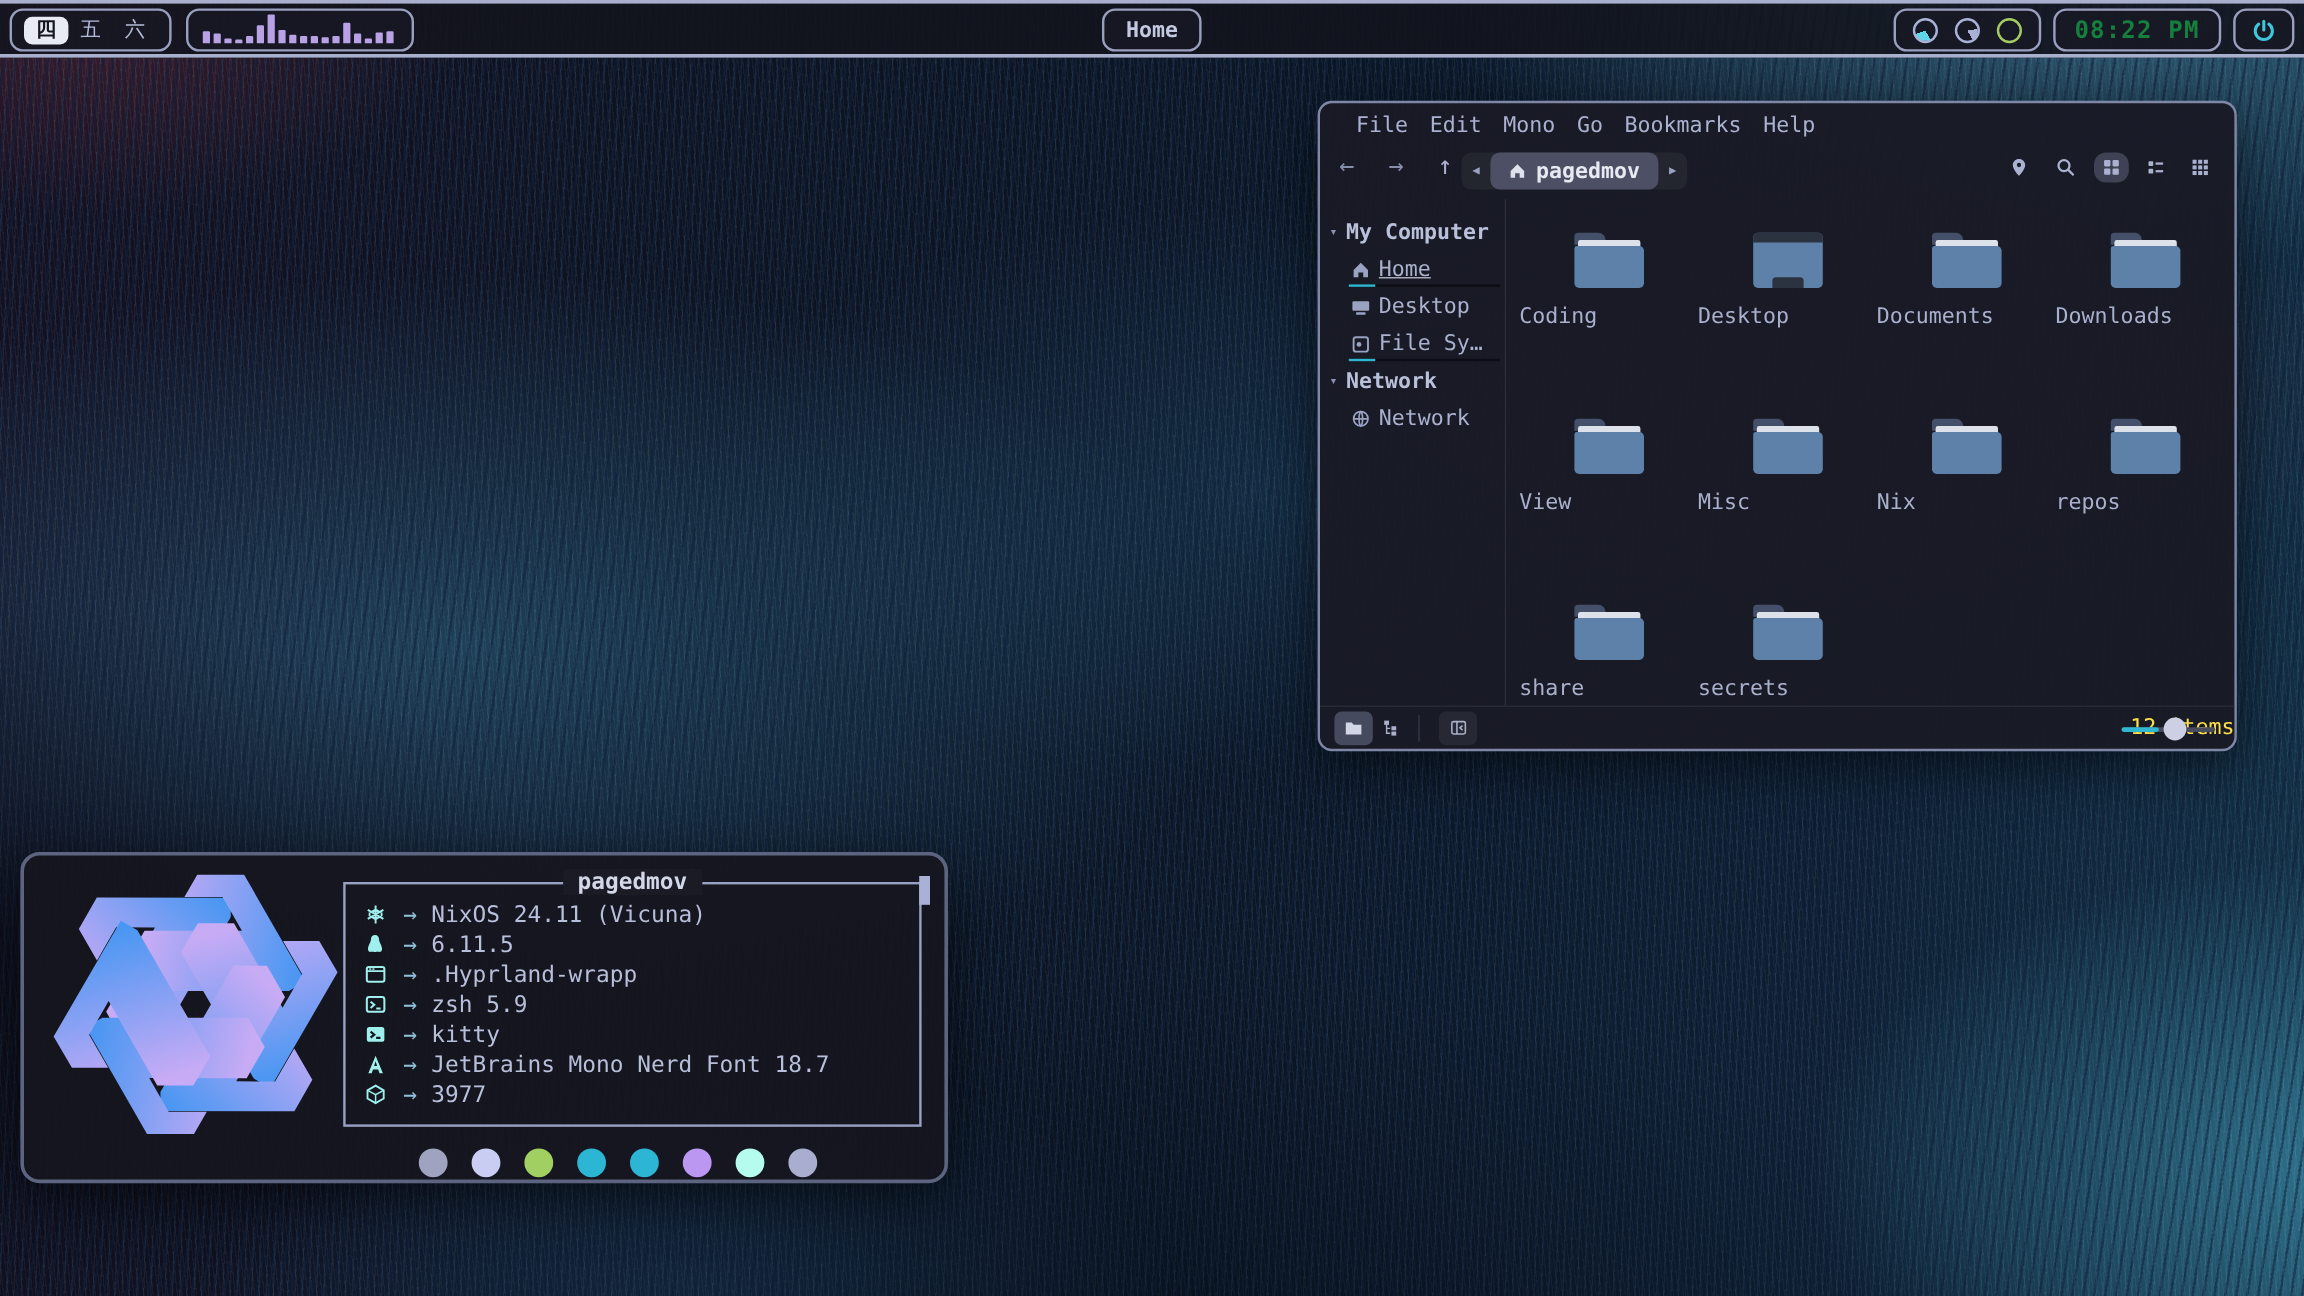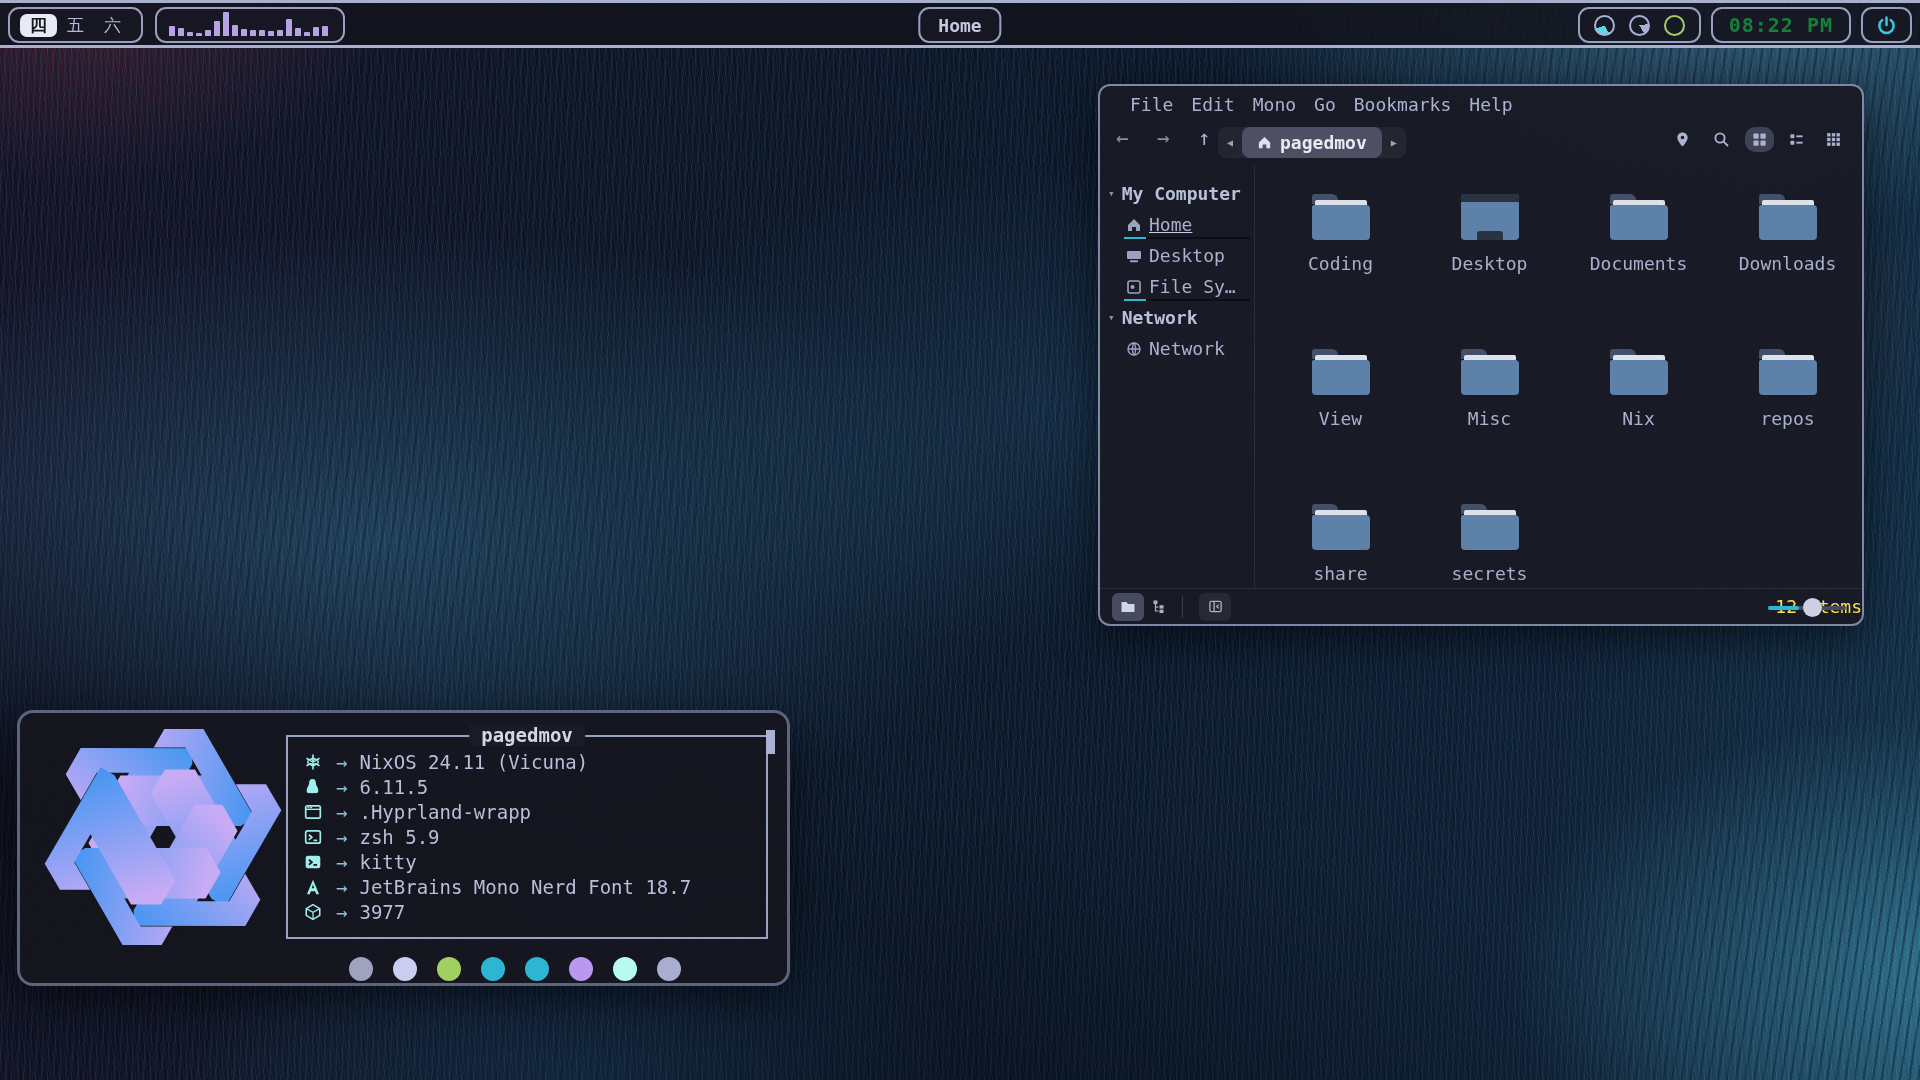--- a/index.html
+++ b/index.html
@@ -82,21 +82,21 @@
   .side-header .tri { color:#8a92b2; font-size:11px; }
   .side-item { position:relative; display:flex; align-items:center; gap:7px; color:#a9b1cc;
     padding:5px 0 5px 26px; cursor:default; }
   .side-item .icn { color:#9aa2c2; }
   .side-item.selected .lbl { text-decoration:underline; text-decoration-color:#c8cde2; }
   .side-item .indic { position:absolute; left:24px; right:4px; bottom:1px; height:2px; background:#0d0e15; }
   .side-item .indic::before { content:""; position:absolute; left:0; top:0; width:22px; height:2px;
     background:var(--accent); }
   .fm-grid { flex:1; display:grid; grid-template-columns:repeat(4,149px); grid-auto-rows:155px;
     padding:20px 0 0 11px; }
-  .fcell { text-align:center; padding-top:8px; cursor:default; }
+  .fcell { padding-top:8px; cursor:default; }
   .fcell .fname { display:block; margin-top:13px; font-size:18px; color:#a9b0cc; }
   .folder-icon { position:relative; width:58px; height:46px; margin:0 auto; }
   .folder-icon .tab { position:absolute; left:0; top:0; width:26px; height:10px; background:#44506a;
     border-radius:3px 6px 0 0; }
   .folder-icon .paper { position:absolute; left:3px; top:6px; right:3px; height:10px;
     background:#dde1ea; border-radius:2px; }
   .folder-icon .fbody { position:absolute; left:0; top:11px; right:0; bottom:0;
     background:var(--folder); border-radius:2px 4px 4px 4px; }
   .desk-icon { position:relative; width:58px; height:46px; margin:0 auto; }
   .desk-icon .scr { position:absolute; inset:0; background:var(--folder); border-radius:4px; }

